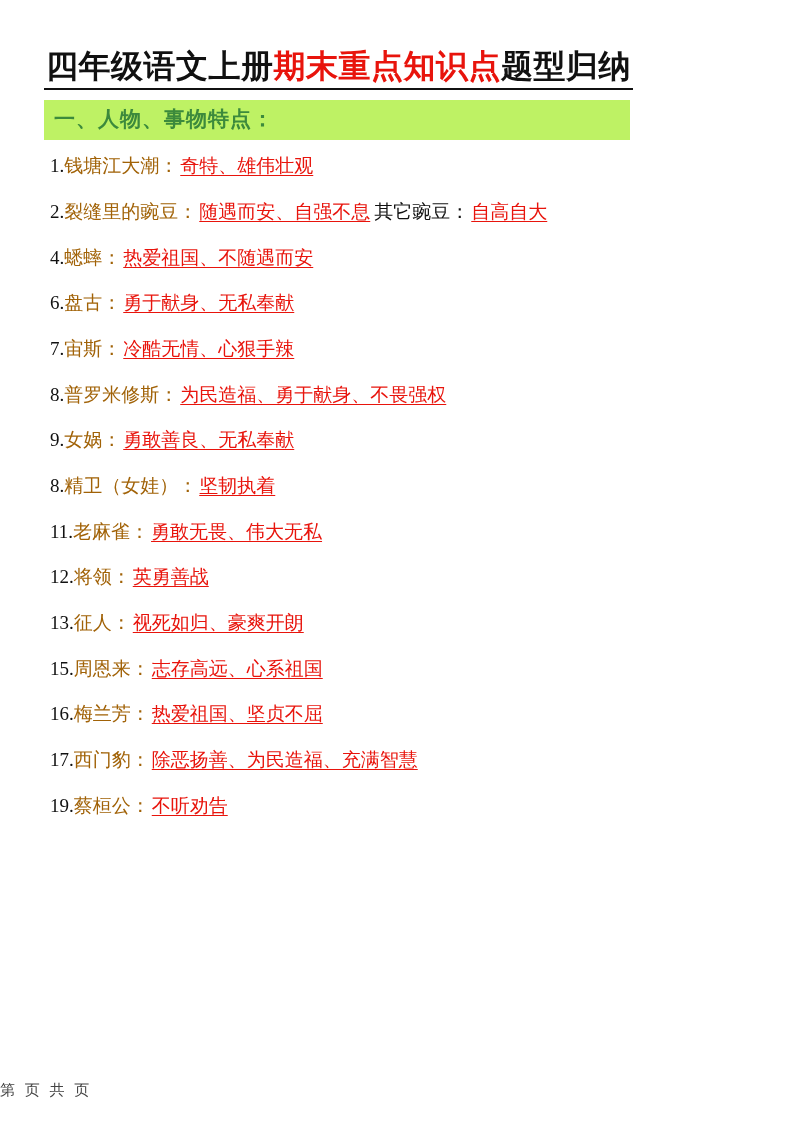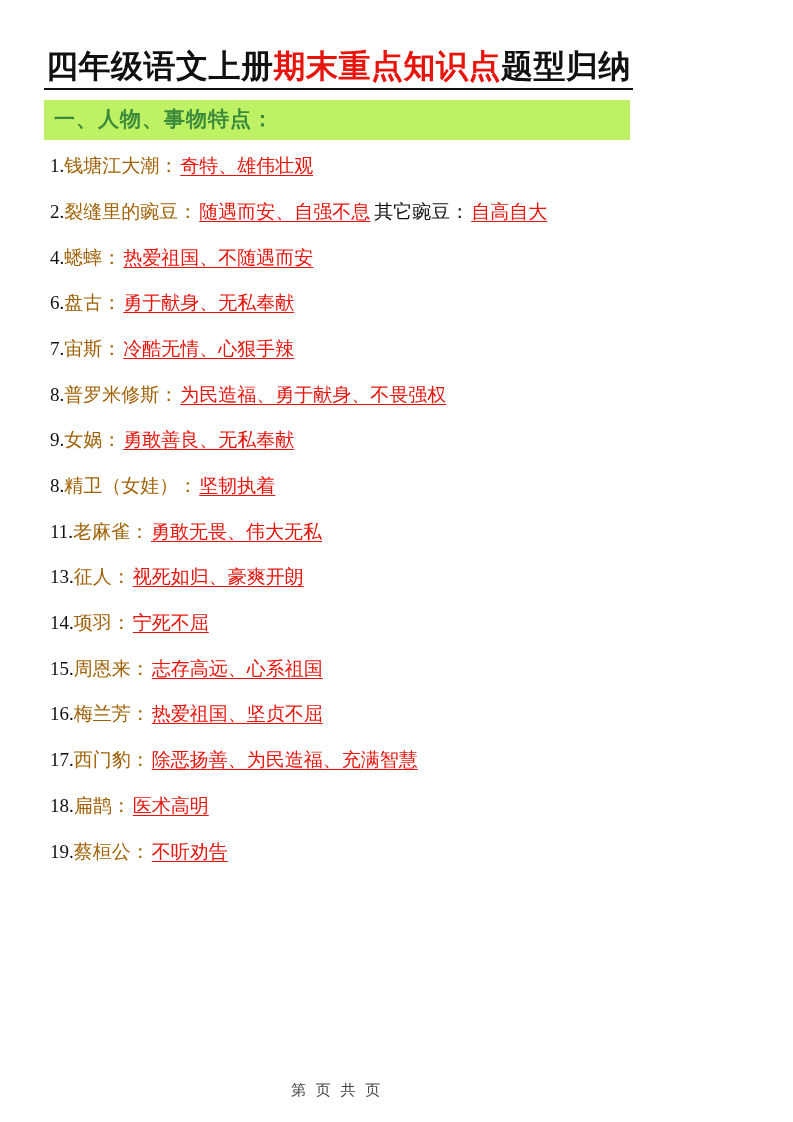--- a/index.html
+++ b/index.html
@@ -80,21 +80,20 @@
     color: #111111;
     margin-left: 4px;
   }
 
   
   .footer {
     position: absolute;
     left: 0;
     right: 0;
     bottom: 22px;
-    text-align: center;
     font-size: 15px;
     color: #444444;
     letter-spacing: 3px;
   }
 </style>
 </head>
 <body>
 
 <div class="page">
 
@@ -139,44 +138,41 @@
     </div>
 
     <div class="item">
       <span class="num">8.</span><span class="lbl">精卫（女娃）：</span><span class="ans">坚韧执着</span>
     </div>
 
     <div class="item">
       <span class="num">11.</span><span class="lbl">老麻雀：</span><span class="ans">勇敢无畏、伟大无私</span>
     </div>
 
+    <div class="item">
+      <span class="num">12.</span><span class="lbl">将领：</span><span class="ans">英勇善战</span>
+    </div>
 
     <div class="item">
       <span class="num">13.</span><span class="lbl">征人：</span><span class="ans">视死如归、豪爽开朗</span>
     </div>
 
-    <div class="item">
-      <span class="num">14.</span><span class="lbl">项羽：</span><span class="ans">宁死不屈</span>
-    </div>
 
     <div class="item">
       <span class="num">15.</span><span class="lbl">周恩来：</span><span class="ans">志存高远、心系祖国</span>
     </div>
 
     <div class="item">
       <span class="num">16.</span><span class="lbl">梅兰芳：</span><span class="ans">热爱祖国、坚贞不屈</span>
     </div>
 
     <div class="item">
       <span class="num">17.</span><span class="lbl">西门豹：</span><span class="ans">除恶扬善、为民造福、充满智慧</span>
     </div>
 
-    <div class="item">
-      <span class="num">18.</span><span class="lbl">扁鹊：</span><span class="ans">医术高明</span>
-    </div>
 
     <div class="item">
       <span class="num">19.</span><span class="lbl">蔡桓公：</span><span class="ans">不听劝告</span>
     </div>
 
   </div>
 
   <div class="footer">第 页 共 页</div>
 
 </div>

